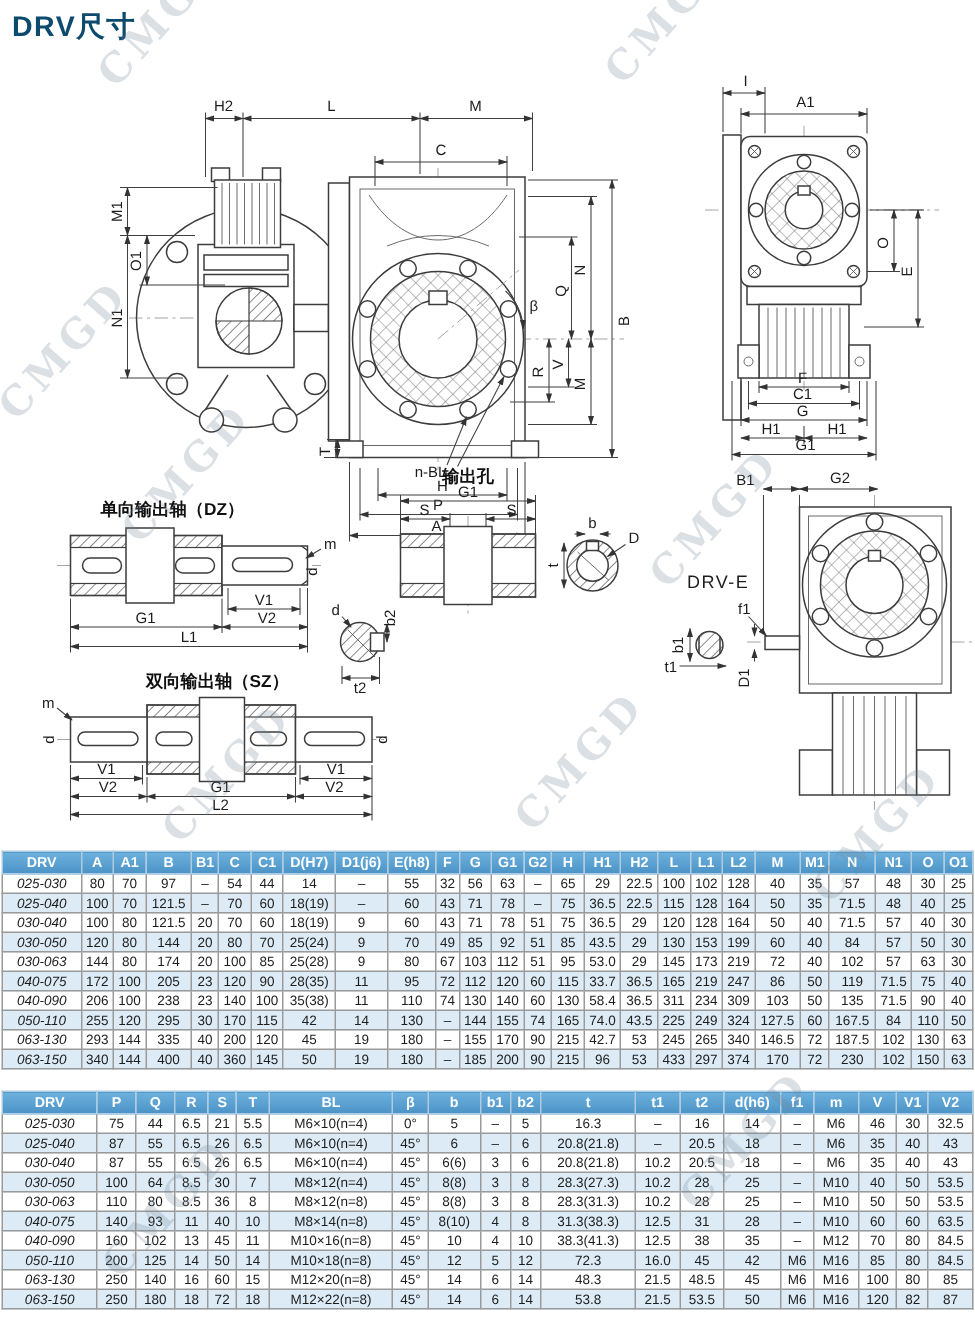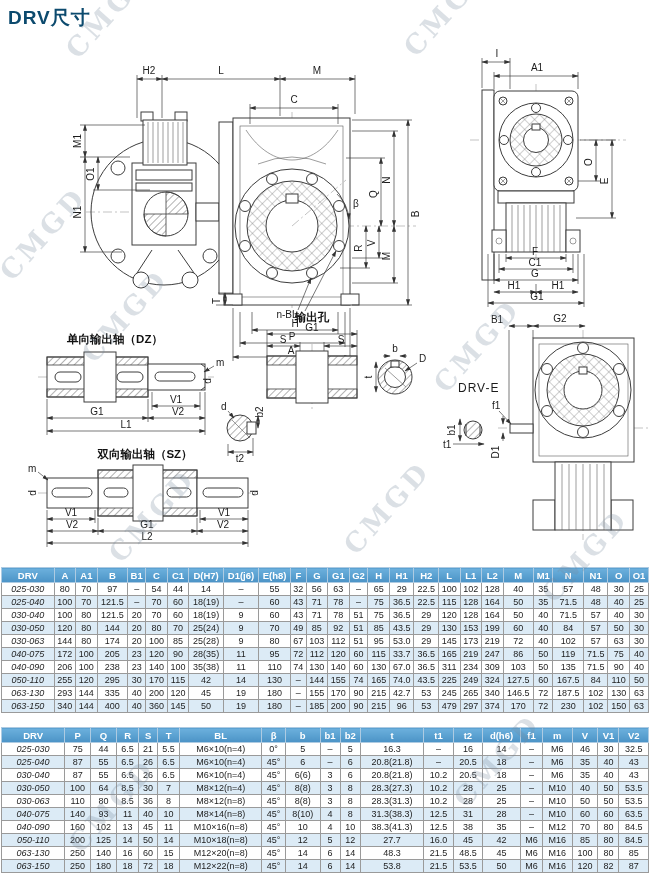--- a/index.html
+++ b/index.html
@@ -667,21 +667,21 @@
         <td>140</td>
         <td>100</td>
         <td>35(38)</td>
         <td>11</td>
         <td>110</td>
         <td>74</td>
         <td>130</td>
         <td>140</td>
         <td>60</td>
         <td>130</td>
-        <td>67.0</td>
+        <td>58.4</td>
         <td>36.5</td>
         <td>311</td>
         <td>234</td>
         <td>309</td>
         <td>103</td>
         <td>50</td>
         <td>135</td>
         <td>71.5</td>
         <td>90</td>
         <td>40</td>
@@ -753,21 +753,21 @@
         <td>50</td>
         <td>19</td>
         <td>180</td>
         <td>–</td>
         <td>185</td>
         <td>200</td>
         <td>90</td>
         <td>215</td>
         <td>96</td>
         <td>53</td>
-        <td>479</td>
+        <td>433</td>
         <td>297</td>
         <td>374</td>
         <td>170</td>
         <td>72</td>
         <td>230</td>
         <td>102</td>
         <td>150</td>
         <td>63</td>
       </tr>
     </tbody>
@@ -957,21 +957,21 @@
         <td>200</td>
         <td>125</td>
         <td>14</td>
         <td>50</td>
         <td>14</td>
         <td>M10×18(n=8)</td>
         <td>45°</td>
         <td>12</td>
         <td>5</td>
         <td>12</td>
-        <td>27.7</td>
+        <td>72.3</td>
         <td>16.0</td>
         <td>45</td>
         <td>42</td>
         <td>M6</td>
         <td>M16</td>
         <td>85</td>
         <td>80</td>
         <td>84.5</td>
       </tr>
       <tr>

